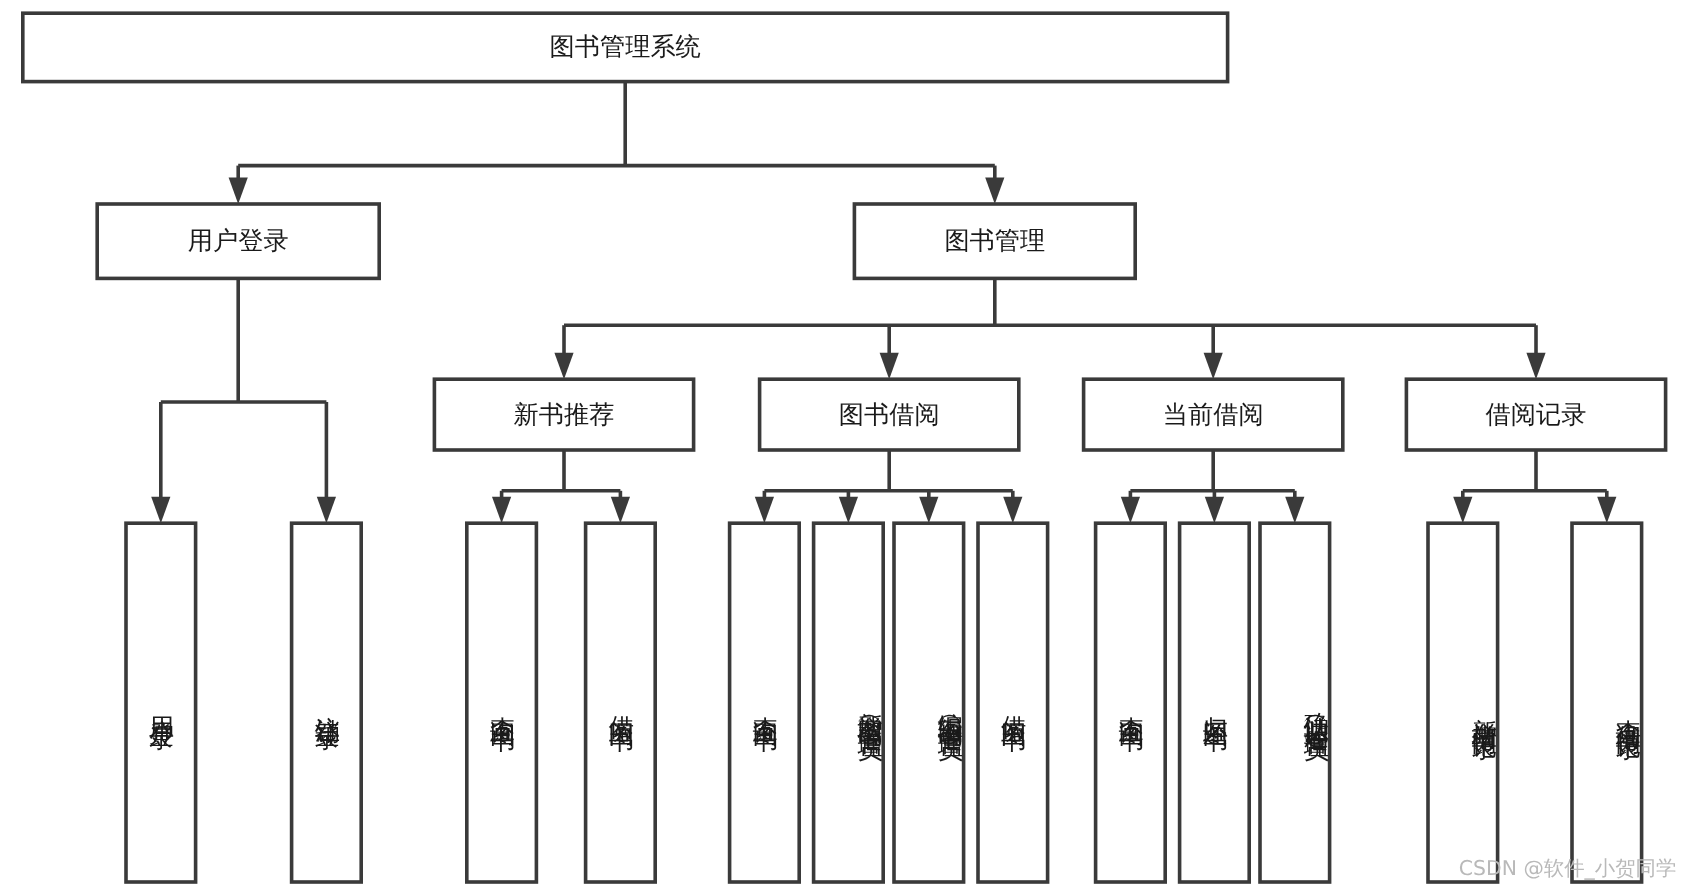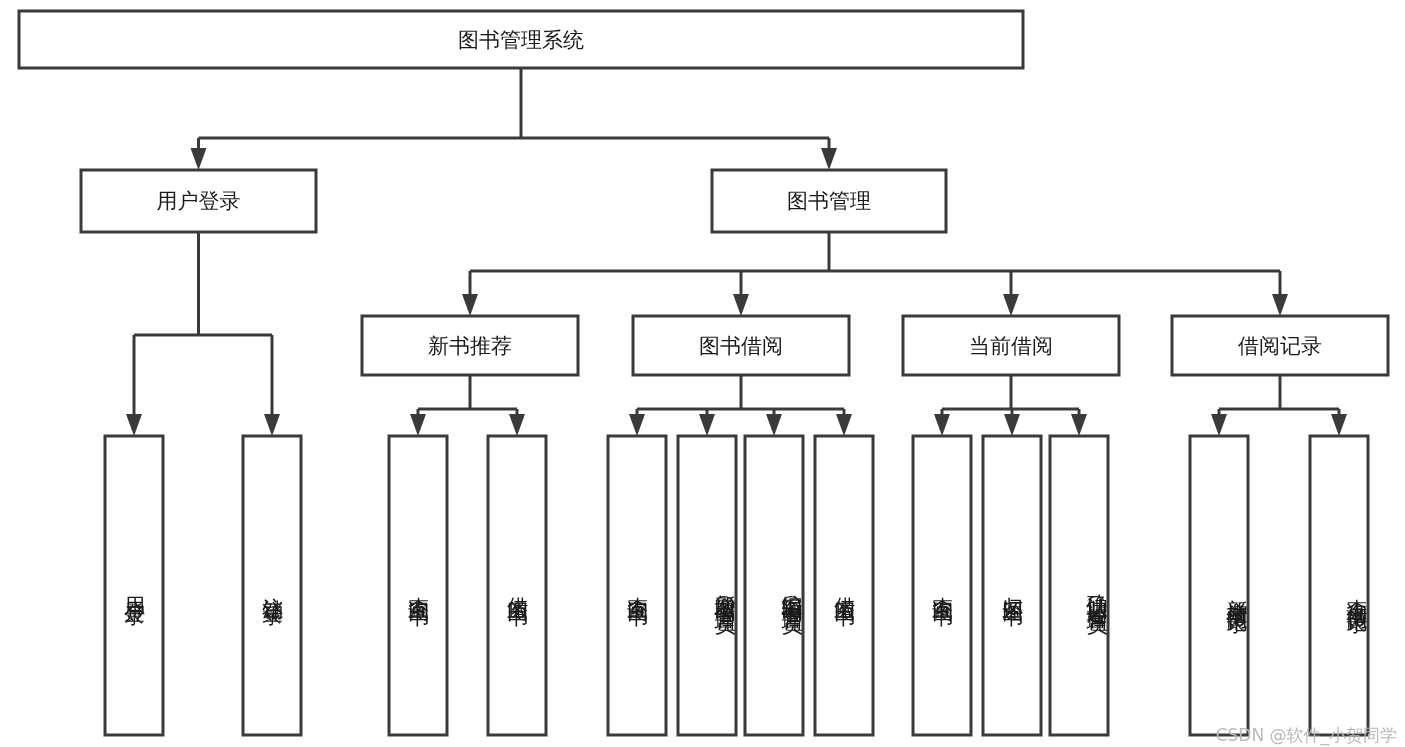--- a/index.html
+++ b/index.html
@@ -61,21 +61,21 @@
     justify-content: center;
     white-space: nowrap;
     pointer-events: none;
   }
   .vlabel.center {
     align-items: center;
   }
   .watermark {
     position: absolute;
     right: 8px;
-    bottom: 0;
+    bottom: 12px;
     font-family: "DejaVu Sans", "Liberation Sans", sans-serif;
     font-size: 17px;
     color: #b9b9b9;
     white-space: nowrap;
   }
 </style>
 </head>
 <body>
 
 <div id="chart-root">

